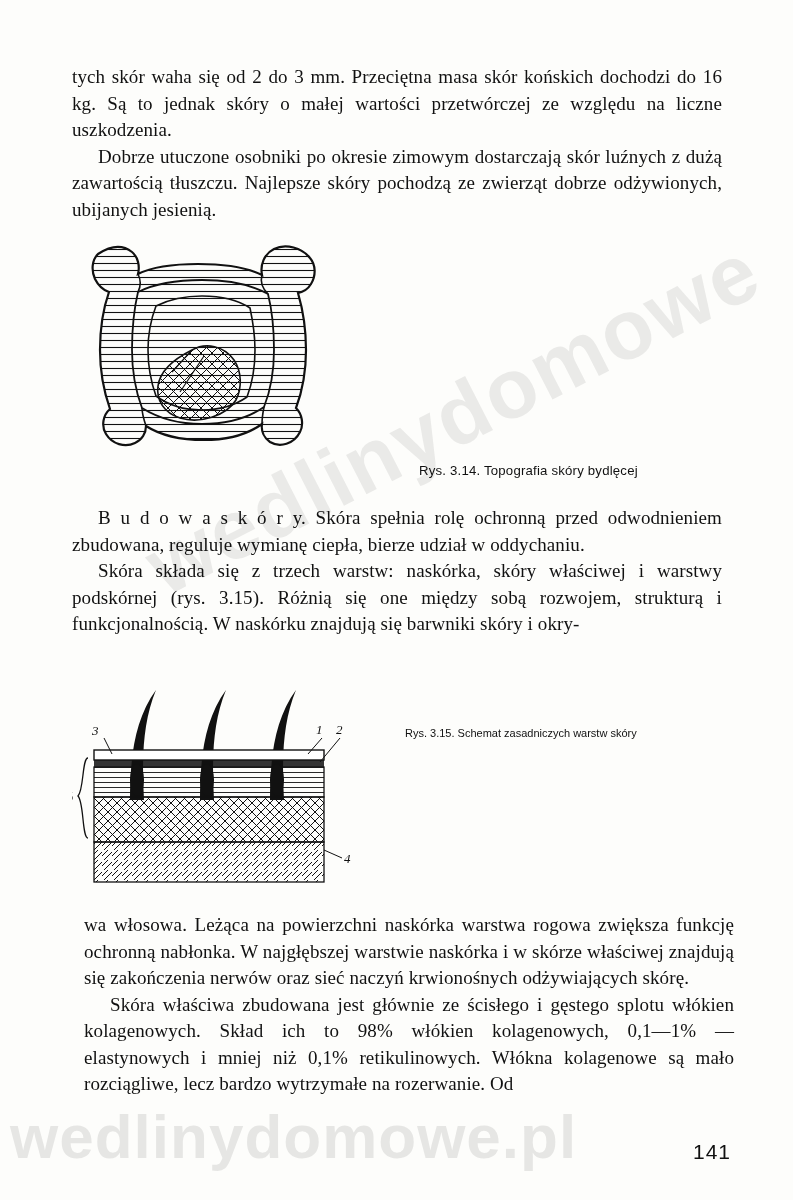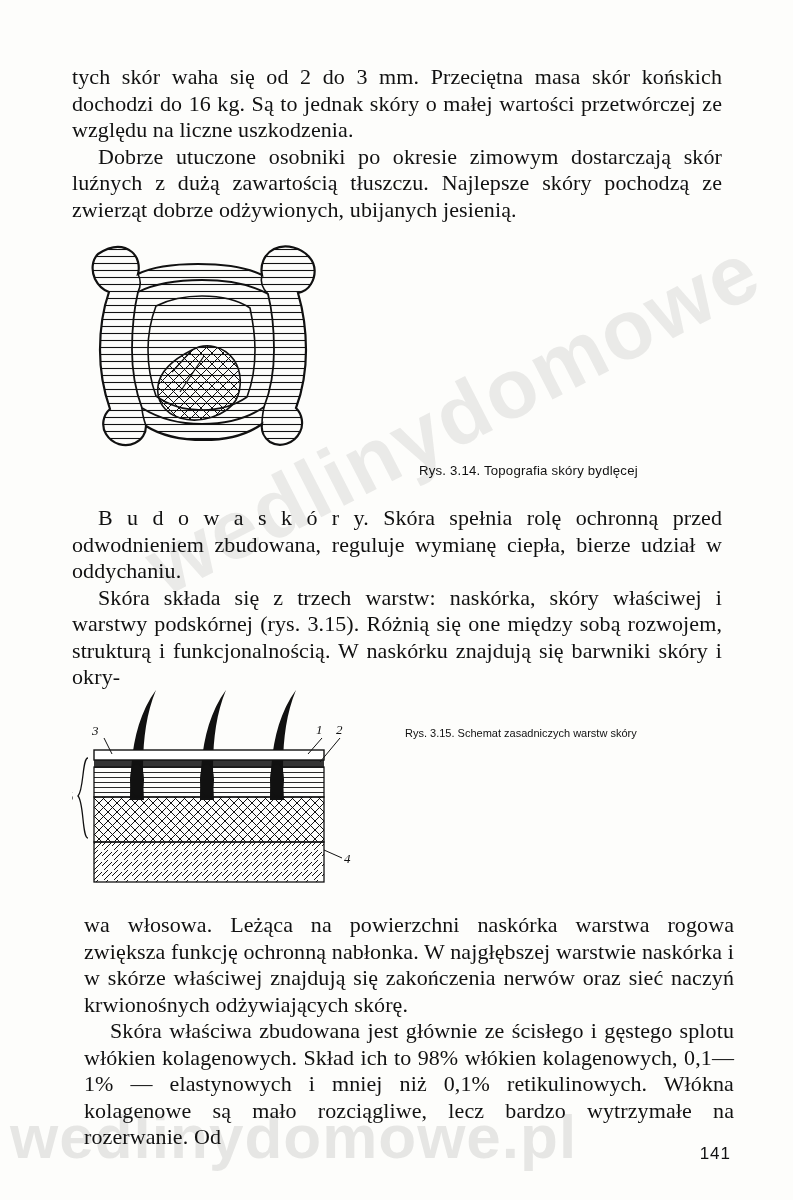--- a/index.html
+++ b/index.html
@@ -48,21 +48,21 @@
     font-weight: bold;
     color: rgba(120,120,120,0.17);
     letter-spacing: 1px;
     pointer-events: none;
     white-space: nowrap;
   }
   .body-text {
     position: absolute;
     left: 72px;
     width: 650px;
-    font-size: 22px;
+    font-size: 19px;
     line-height: 26.5px;
     text-align: justify;
     letter-spacing: 0.1px;
   }
   .body-text p {
     margin: 0;
   }
   .indent {
     text-indent: 26px;
   }
@@ -105,21 +105,21 @@
     margin-bottom: 6px;
   }
   .cap315 .legend {
     text-align: justify;
   }
   .pagenum {
     position: absolute;
     right: 62px;
     bottom: 36px;
     font-family: "Liberation Sans", sans-serif;
-    font-size: 17px;
+    font-size: 21px;
     letter-spacing: 1px;
   }
 </style>
 </head>
 <body>
 
 <div class="page">
 
   <div class="watermark-top">wedlinydomowe</div>
   <div class="watermark-bottom">wedlinydomowe.pl</div>

